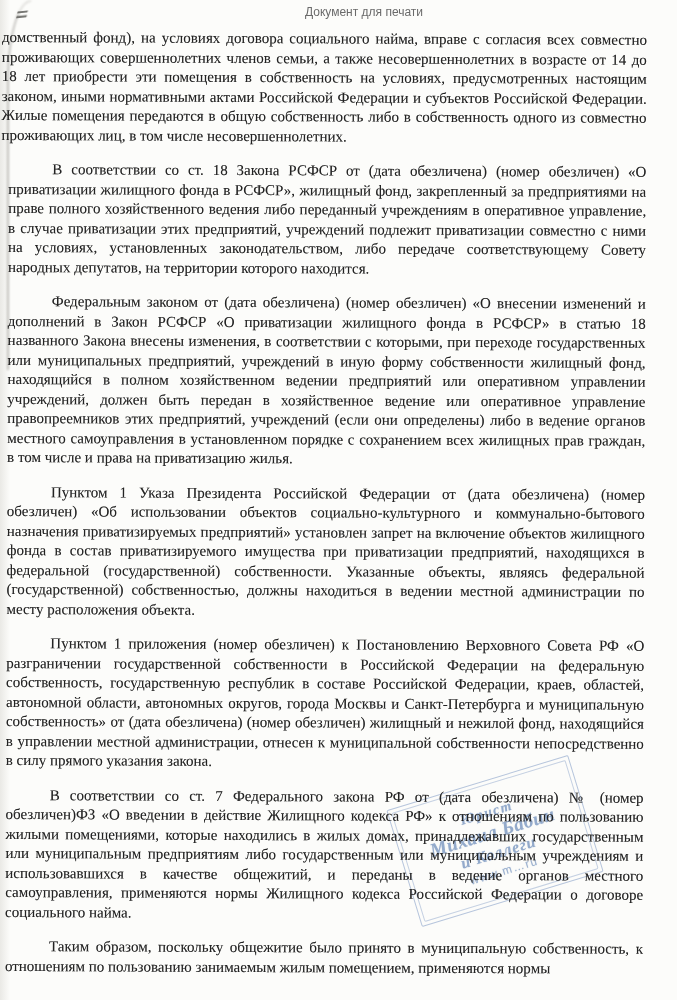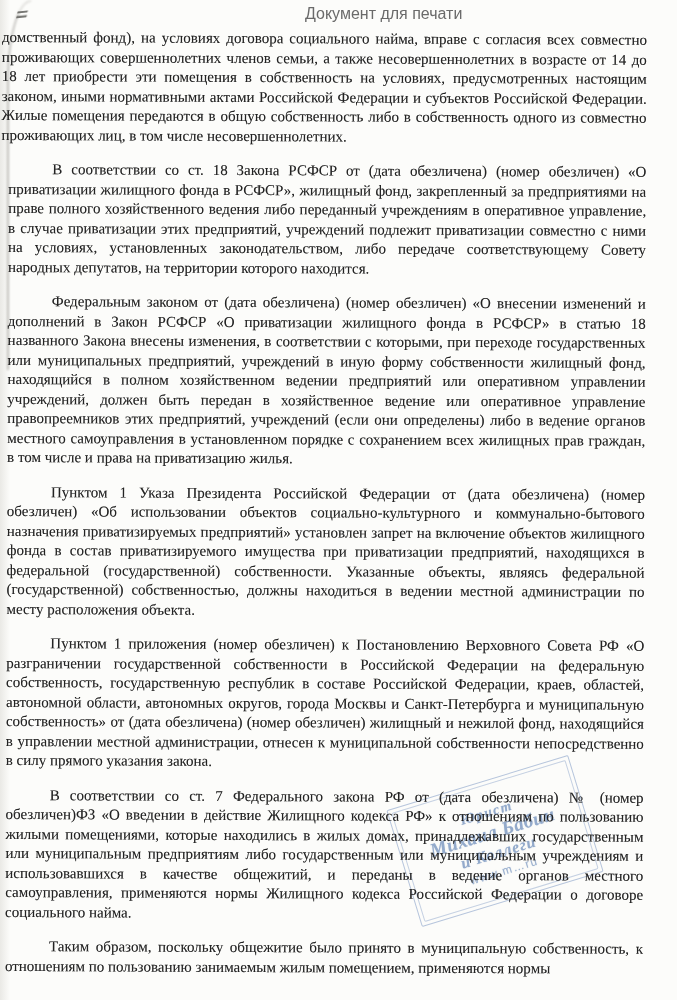--- a/index.html
+++ b/index.html
@@ -31,21 +31,21 @@
       transparent 14%, #4c4c48 20%, #4c4c48 34%, transparent 40%,
       transparent 56%, #4c4c48 62%, #4c4c48 76%, transparent 82%);
     transform:skewX(-18deg) rotate(-6deg);
     filter:blur(.4px); opacity:.75;
     z-index:0;
   }
 
   .print-header {
     position:absolute; left:305px; top:5px;
     font-family:"Liberation Sans", sans-serif;
-    font-size:16px; color:#6a6a6a;
+    font-size:12px; color:#6a6a6a;
     white-space:nowrap;
     z-index:3;
     text-align:right;
   }
   .page-indicator {
     position:absolute; right:15px; top:1011px;
     font-family:"Liberation Sans", sans-serif;
     font-size:10px; color:#626262;
     z-index:3;
   }

